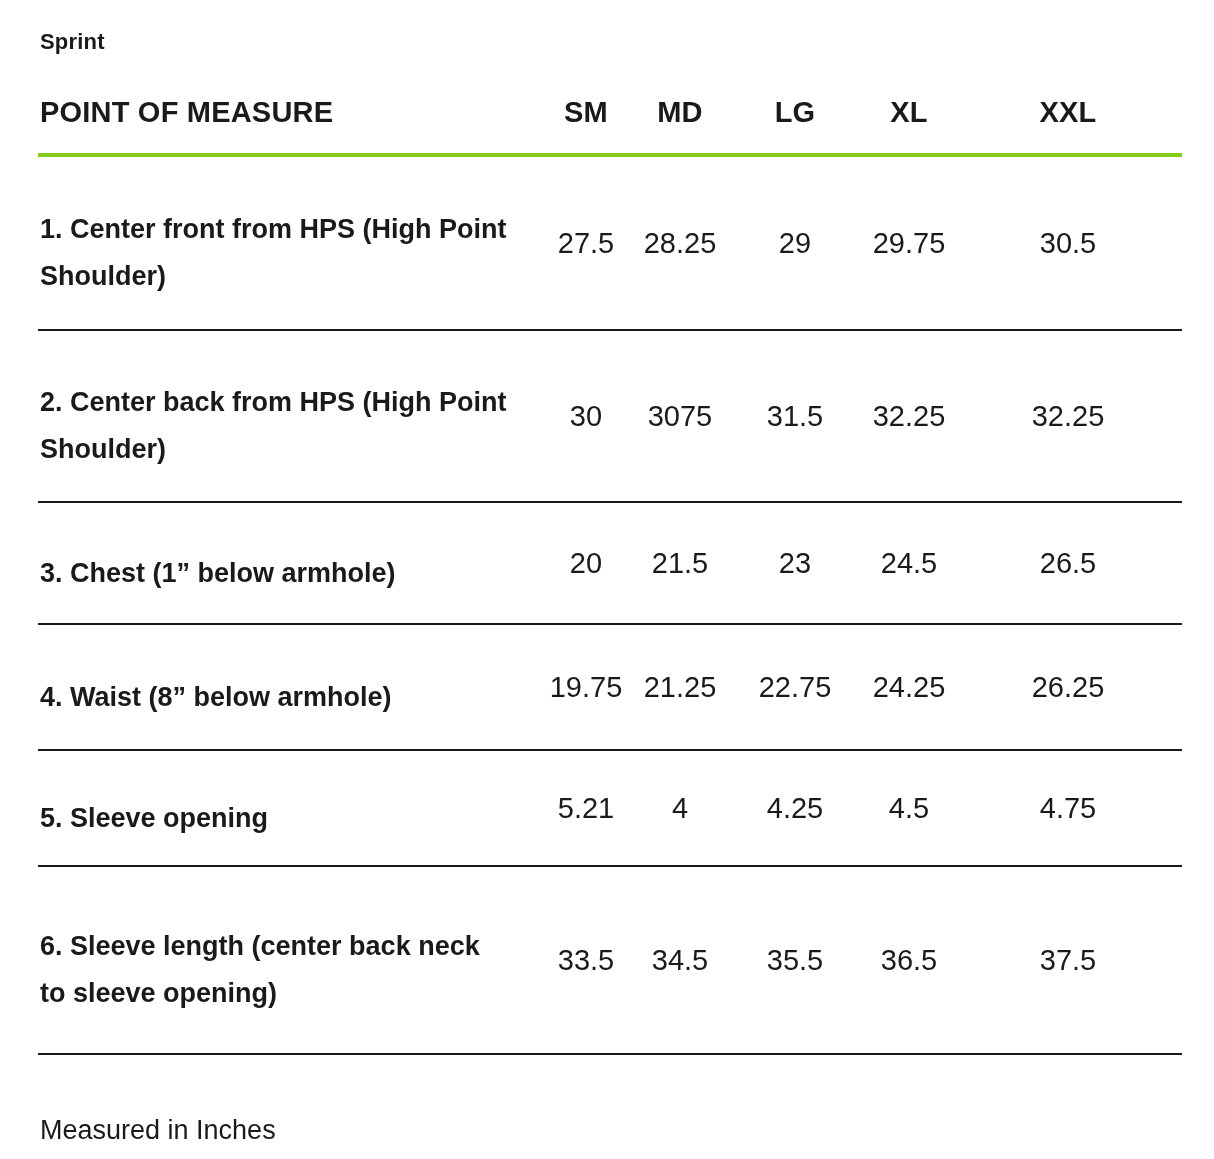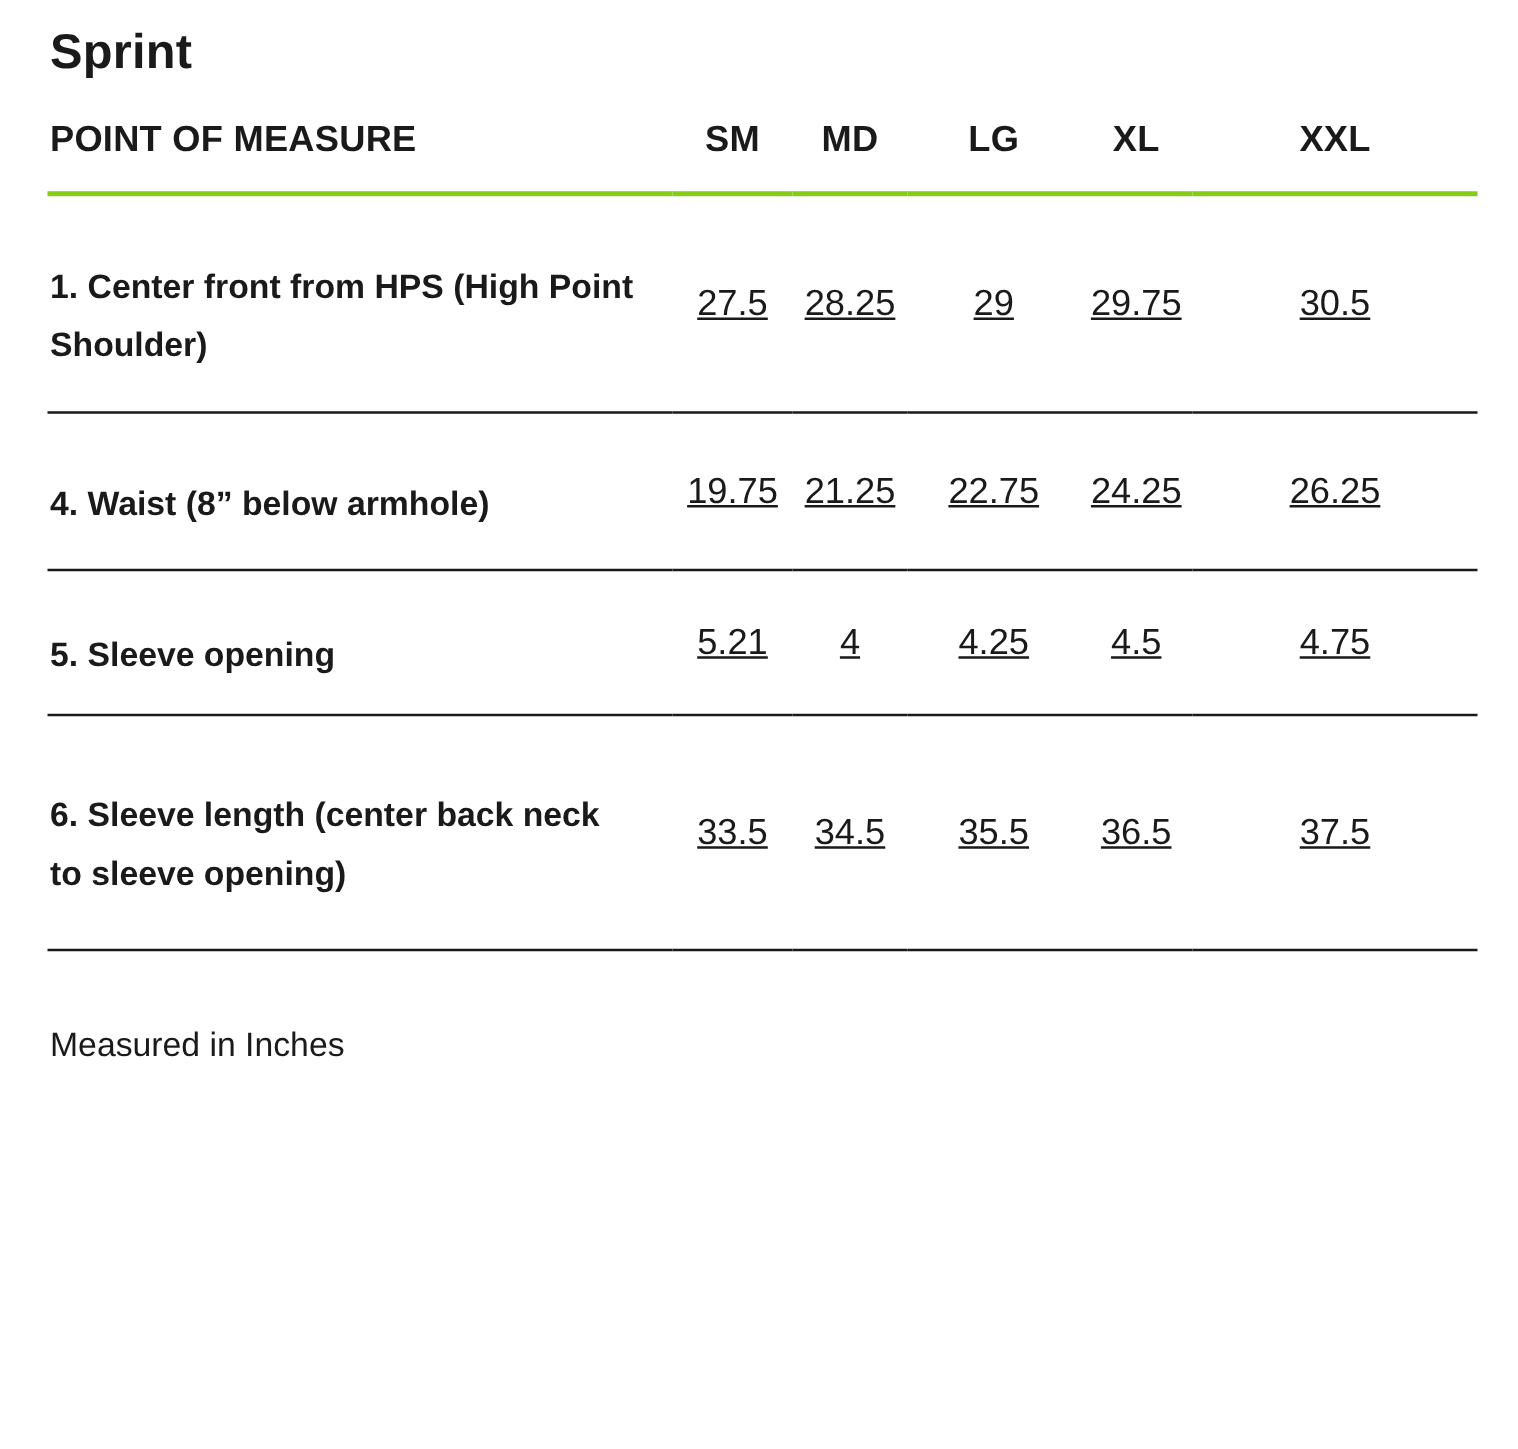--- a/index.html
+++ b/index.html
@@ -9,21 +9,21 @@
     background: #ffffff;
     color: #1a1a1a;
     font-family: "Liberation Sans", sans-serif;
     overflow: hidden;
   }
   .page {
     padding: 18px 0 0 0;
   }
   .title {
     margin: 4px 0 0 40px;
-    font-size: 39px;
+    font-size: 22px;
     line-height: 40px;
     font-weight: 700;
     letter-spacing: 0.2px;
   }
   table.size-chart {
     border-collapse: collapse;
     table-layout: fixed;
     width: 1144px;
     margin: 26px 0 0 38px;
   }
@@ -66,21 +66,20 @@
   td.label .shift {
     position: relative;
     top: 10px;
     display: inline-block;
   }
   td.value {
     text-align: center;
     vertical-align: middle;
     font-size: 29px;
     font-weight: 400;
-    text-decoration: underline;
   }
   .footer-note {
     margin: 60px 0 0 40px;
     font-size: 27px;
     font-weight: 400;
   }
 </style>
 </head>
 <body>
 
@@ -109,20 +108,36 @@
     </thead>
     <tbody>
       <tr class="r1">
         <td class="label"><span class="shift">1. Center front from HPS (High Point Shoulder)</span></td>
         <td class="value">27.5</td>
         <td class="value">28.25</td>
         <td class="value">29</td>
         <td class="value">29.75</td>
         <td class="value">30.5</td>
       </tr>
+      <tr class="r2">
+        <td class="label"><span class="shift">2. Center back from HPS (High Point Shoulder)</span></td>
+        <td class="value">30</td>
+        <td class="value">3075</td>
+        <td class="value">31.5</td>
+        <td class="value">32.25</td>
+        <td class="value">32.25</td>
+      </tr>
+      <tr class="r3">
+        <td class="label"><span class="shift">3. Chest (1” below armhole)</span></td>
+        <td class="value">20</td>
+        <td class="value">21.5</td>
+        <td class="value">23</td>
+        <td class="value">24.5</td>
+        <td class="value">26.5</td>
+      </tr>
       <tr class="r4">
         <td class="label"><span class="shift">4. Waist (8” below armhole)</span></td>
         <td class="value">19.75</td>
         <td class="value">21.25</td>
         <td class="value">22.75</td>
         <td class="value">24.25</td>
         <td class="value">26.25</td>
       </tr>
       <tr class="r5">
         <td class="label"><span class="shift">5. Sleeve opening</span></td>

